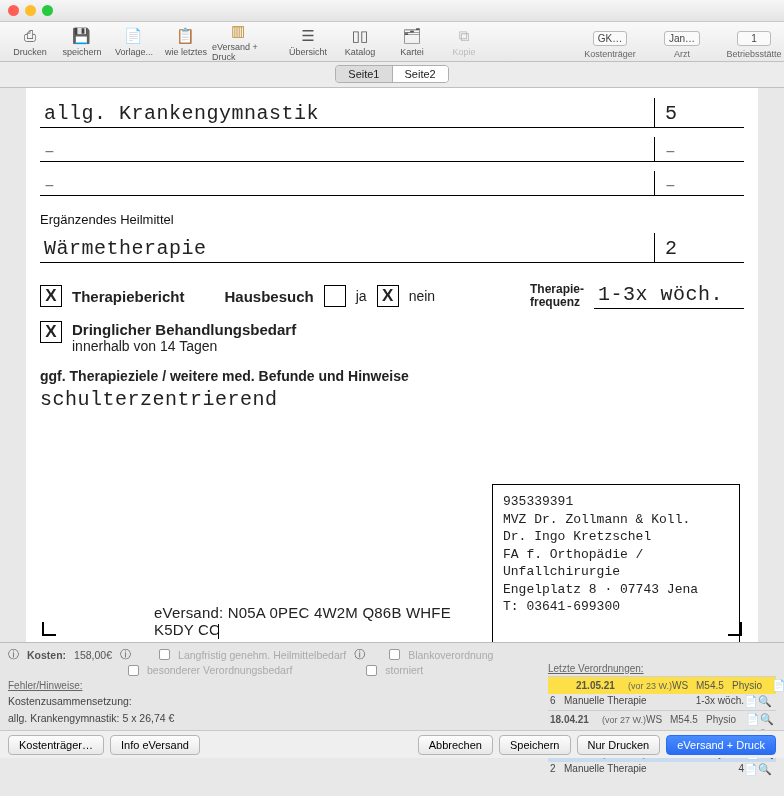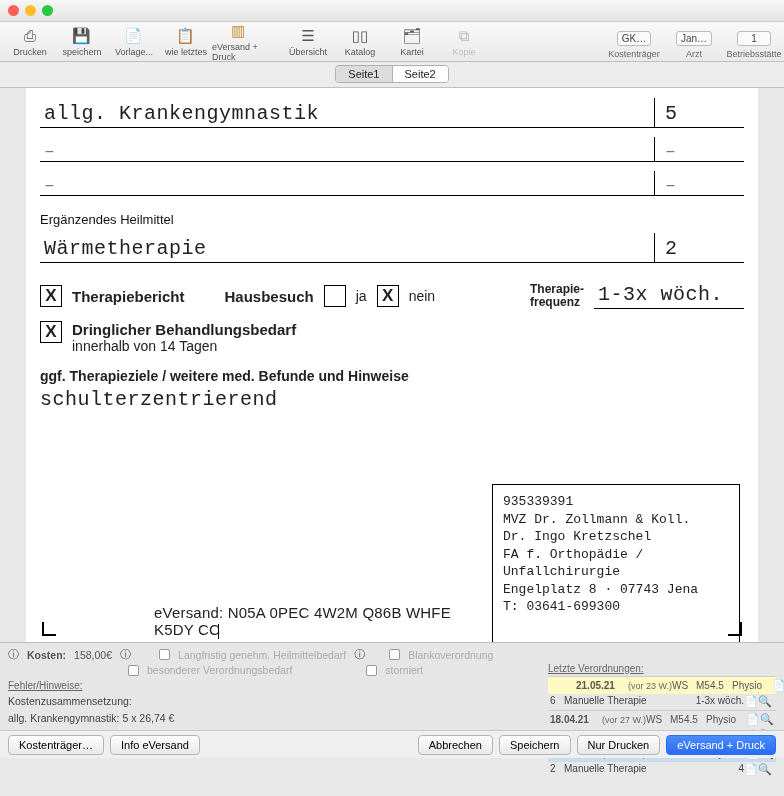--- a/index.html
+++ b/index.html
@@ -31,21 +31,21 @@
     border-bottom:1px solid #c0c0c0;
     display:flex;
     align-items:center;
     padding:0 4px;
   }
   .tbtn { display:flex; flex-direction:column; align-items:center; width:52px; gap:2px; cursor:pointer;}
   .tbtn .ic { width:20px; height:18px; display:flex; align-items:center; justify-content:center; color:#555; font-size:15px;}
   .tbtn .lbl { font-size:9px; color:#555;}
   .tbtn.dim .lbl, .tbtn.dim .ic { color:#bbb; }
   .tool-spacer { flex:1; }
-  .rightctl { display:flex; gap:8px; align-items:flex-end; height:100%; padding-bottom:2px;}
+  .rightctl { display:flex; gap:20px; align-items:flex-end; height:100%; padding-bottom:2px;}
   .rcol { display:flex; flex-direction:column; align-items:center; width:52px;}
   .rcol .sel { font-size:10px; color:#444; border:0.5px solid #bbb; background:#fafafa; border-radius:3px; padding:1px 4px; min-width:34px; text-align:center;}
   .rcol .lbl { font-size:9px; color:#666; margin-top:3px;}
   .tabs { text-align:center; background:#ececec; padding:3px 0 4px; border-bottom:1px solid #c0c0c0;}
   .tabseg { display:inline-flex; border:1px solid #b0b0b0; border-radius:4px; overflow:hidden;}
   .tabseg span { padding:2px 12px; font-size:11px; background:#fff; cursor:pointer;}
   .tabseg span.active { background:#dcdcdc;}
   .tabseg span + span { border-left:1px solid #b0b0b0;}
 
   .form-area {
@@ -294,21 +294,21 @@
   <div class="fehler">Fehler/Hinweise:</div>
   <div class="costdet">
     <span>Kostenzusammensetzung:</span><br>
     <span>allg. Krankengymnastik: 5 x 26,74 €</span><br><br>
     <span>Wärmetherapie: 2 x 12,15 €</span>
   </div>
 
   <div class="lastver">
     <div class="hdr">Letzte Verordnungen:</div>
     <div id="rows">
-        <div class="vrow" style="background: #fef9c3; padding-left: 28px;">
+        <div class="vrow" style="background: #fde047; padding-left: 28px;">
       <span class="d">21.05.21</span>
           <span class="s">(vor 23 W.)</span>
           <span>WS</span>
           <span>M54.5</span>
           <span>Physio</span>
       <span class="mini">📄</span>
       <span class="mini">🔍</span>
     </div>
     <div class="vsub">
       <span>6</span>

